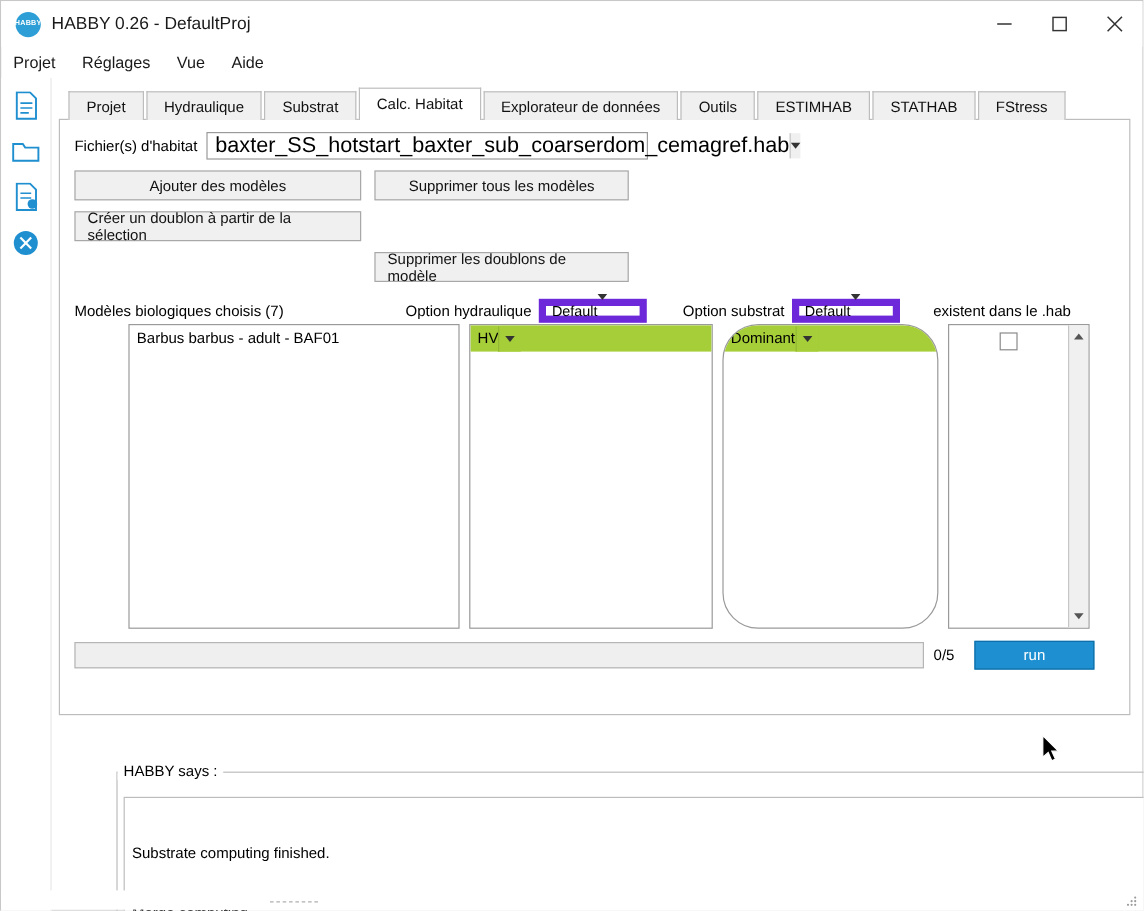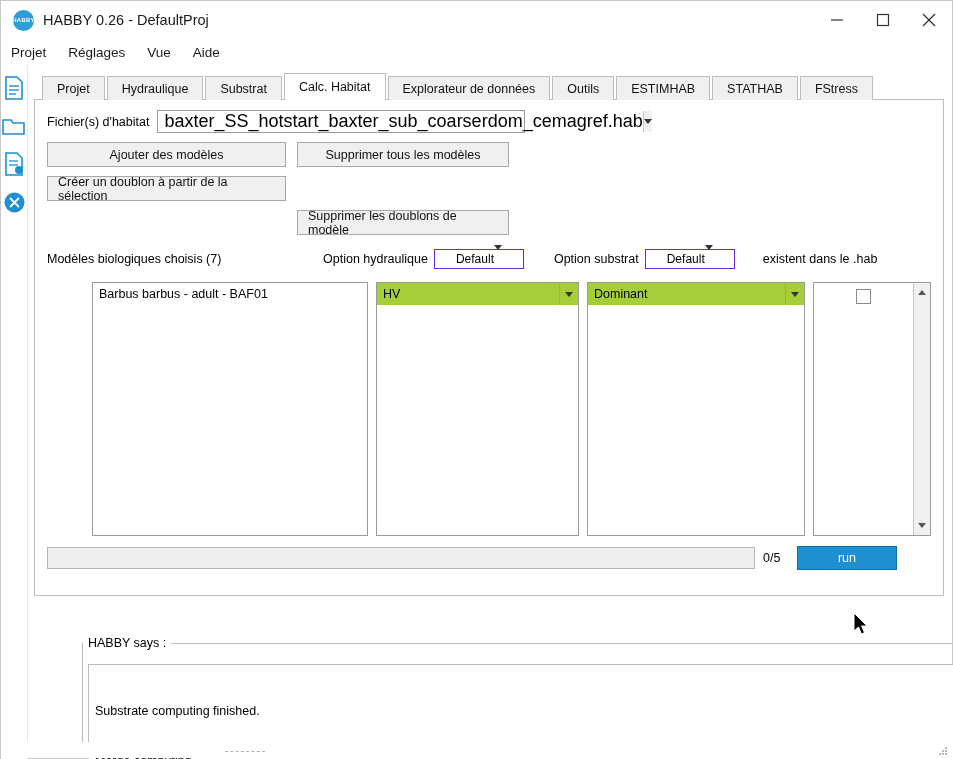--- a/index.html
+++ b/index.html
@@ -180,55 +180,54 @@
     align-items: center;
     margin-top: 14px;
     font-size: 12.5px;
   }
   .ch-models { width: 276px; }
   .ch-hyd { display: flex; align-items: center; gap: 6px; }
   .ch-sub { display: flex; align-items: center; gap: 6px; margin-left: 30px; }
   .ch-exist { margin-left: 28px; }
   .mini-combo {
     width: 90px; height: 20px;
-    border: 1px solid #6d28d9;
+    border: 6px solid #6d28d9;
     background: #ffffff;
     display: flex; align-items: center;
-    padding-left: 21px;
+    padding-left: 5px;
     font-size: 12px;
   }
   .mini-combo .arrowbox { width: 17px; height: 18px; }
 
   
   .lists {
     display: flex;
     gap: 8px;
-    margin-top: 13px;
+    margin-top: 1px;
     padding-left: 45px;
   }
   .listbox {
     border: 1px solid #9a9a9a;
     background: #ffffff;
     height: 254px;
     overflow: hidden;
   }
   .lb-models { width: 276px; }
   .lb-hyd { width: 203px; }
-  .lb-sub { width: 218px; }
+  .lb-sub { width: 180px; border-radius: 30px; }
   .lb-exist { width: 118px; position: relative; display: flex; }
   .lb-exist-inner { flex: 1 1 auto; padding-top: 4px; display: flex; justify-content: center; }
   .li {
     height: 22px;
     display: flex; align-items: center;
     padding: 0 6px;
     font-size: 12.5px;
   }
   .li.sel-green { background: #a6ce39; }
   .li.dropdown-item {
-    justify-content: space-between;
     padding-right: 0;
   }
   .li .arrowbox {
     width: 19px; height: 21px;
     background: #a6ce39;
     display: flex; align-items: center; justify-content: center;
     border-left: 1px solid #93b833;
   }
   .chk {
     width: 15px; height: 15px;

